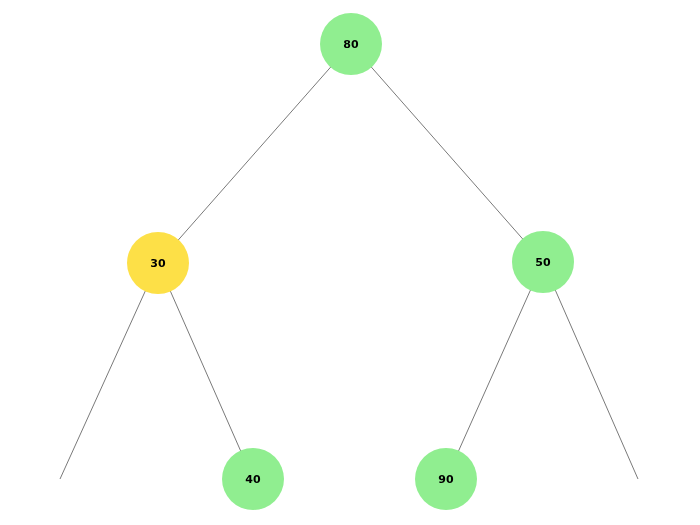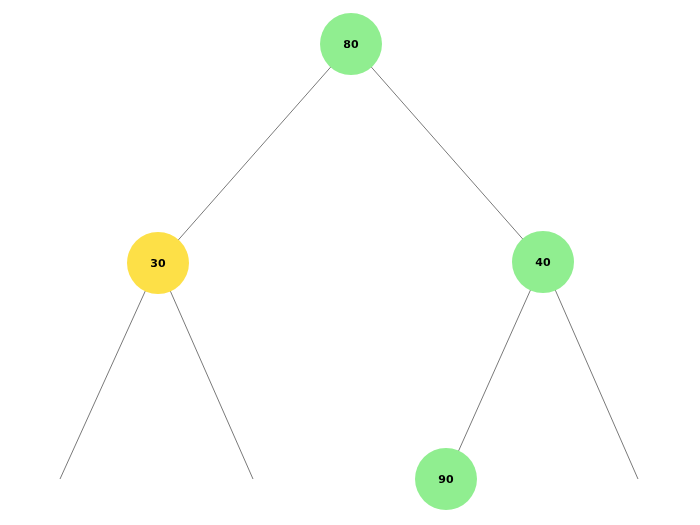--- a/index.html
+++ b/index.html
@@ -66,20 +66,23 @@
     </svg>
 
   <div id="node-layer">
       <div class="tree-node" style="left: 320px; top: 13px; width: 62px; height: 62px; background: rgb(144, 238, 144);">
         <span class="node-label" style="color: rgb(0, 0, 0);">80</span>
       </div>
       <div class="tree-node" style="left: 127px; top: 232px; width: 62px; height: 62px; background: #fde047;">
         <span class="node-label" style="color: rgb(0, 0, 0);">30</span>
       </div>
       <div class="tree-node" style="left: 512px; top: 231px; width: 62px; height: 62px; background: rgb(144, 238, 144);">
+        <span class="node-label" style="color: rgb(0, 0, 0);">50</span>
+      </div>
+      <div class="tree-node" style="left: 222px; top: 448px; width: 62px; height: 62px; background: rgb(144, 238, 144);">
         <span class="node-label" style="color: rgb(0, 0, 0);">40</span>
       </div>
       <div class="tree-node" style="left: 415px; top: 448px; width: 62px; height: 62px; background: rgb(144, 238, 144);">
         <span class="node-label" style="color: rgb(0, 0, 0);">90</span>
       </div>
     </div>
 
 </div>
 
 </body></html>

